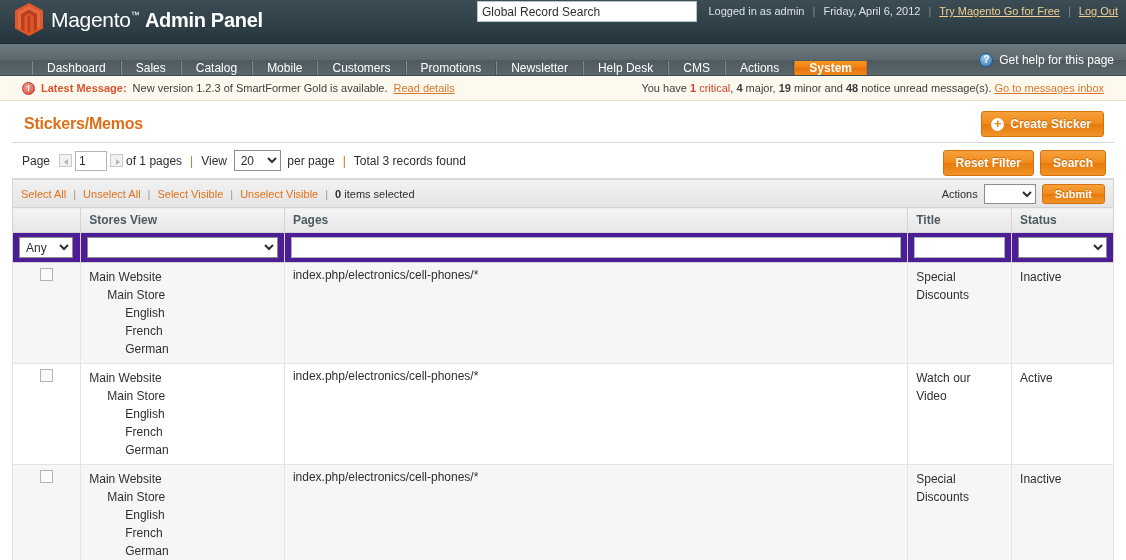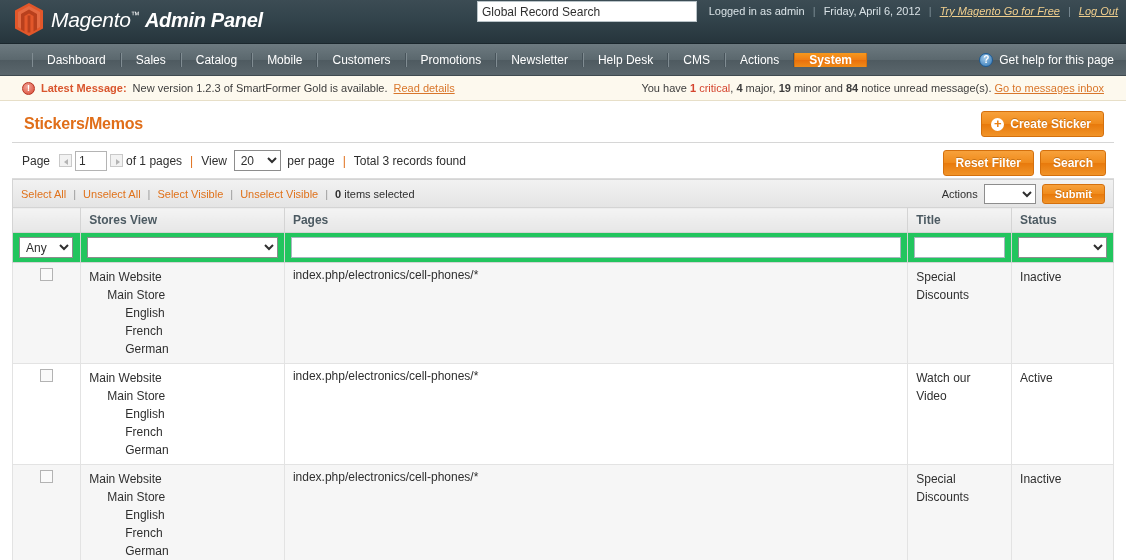--- a/index.html
+++ b/index.html
@@ -15,21 +15,21 @@
 
   
   .header {
     position: relative;
     height: 44px;
     background: linear-gradient(to bottom, #3c4c54 0%, #32434b 45%, #26353c 100%);
     border-bottom: 1px solid #1b272d;
   }
   .logo-wrap {
     position: absolute; left: 14px; top: 3px;
-    display: flex; align-items: center; gap: 7px; font-style: italic;
+    display: flex; align-items: center; gap: 7px;
   }
   .logo-mark { width: 30px; height: 33px; display: block; }
   .logo-text {
     color: #fff;
     font-size: 21px;
     letter-spacing: -0.3px;
     white-space: nowrap;
   }
   .logo-text .lt-light { font-weight: normal; }
   .logo-text .lt-tm { font-size: 9px; vertical-align: top; position: relative; top: 2px; }
@@ -49,33 +49,32 @@
   .header-right {
     position: absolute; right: 8px; top: 5px;
     color: #d9e2e6;
     font-size: 11px;
     white-space: nowrap;
   }
   .header-right .sep { color: #7d8e96; margin: 0 5px; }
   .header-right a {
     color: #f1cf8e;
     text-decoration: underline;
-    font-style: italic;
   }
 
   
   .nav {
     height: 32px;
     background: linear-gradient(to bottom, #6d7a80 0%, #5b686e 50%, #4e5a60 51%, #5a666c 100%);
     border-bottom: 1px solid #3f4a50;
     display: flex;
     align-items: stretch;
     position: relative;
   }
-  .nav-items { display: flex; align-items: center; margin-left: 32px; }
+  .nav-items { display: flex; align-items: flex-end; margin-left: 32px; }
   .nav-item {
     display: flex; align-items: center;
     padding: 0 14px;
     color: #ffffff;
     font-size: 12px;
     white-space: nowrap;
     border-left: 1px solid #808c92;
     border-right: 1px solid #47535a;
     cursor: pointer;
   }
@@ -268,21 +267,21 @@
     padding: 5px 8px;
     height: 24px;
   }
   table.grid td {
     border: 1px solid #e3e3e3;
     padding: 5px 8px;
     vertical-align: top;
     color: #2f2f2f;
   }
   tr.filter-row td {
-    background: #22c55e;
+    background: #4c1d95;
     padding: 4px 6px;
     border: 1px solid #d4d4d4;
   }
   tr.filter-row input[type=text] {
     width: 100%;
     height: 21px;
     border: 1px solid #a9b6bf;
     background: #fff;
     font-family: "Liberation Sans", sans-serif;
     font-size: 12px;
@@ -374,21 +373,21 @@
     <span class="alert-icon">!</span>
     <span class="msg-label">Latest Message:</span>
     <span class="msg-body">New version 1.2.3 of SmartFormer Gold is available.</span>
     <a href="#">Read details</a>
   </div>
   <div class="msg-right">
     <span>You have</span>&nbsp;
     <span class="cnt-critical">1</span>&nbsp;<span class="word-critical">critical</span>,&nbsp;
     <span class="cnt">4</span>&nbsp;<span>major,</span>&nbsp;
     <span class="cnt">19</span>&nbsp;<span>minor and</span>&nbsp;
-    <span class="cnt">84</span>&nbsp;<span>notice unread message(s).</span>&nbsp;
+    <span class="cnt">48</span>&nbsp;<span>notice unread message(s).</span>&nbsp;
     <a href="#">Go to messages inbox</a>
   </div>
 </div>
 
 <div class="content">
 
   <div class="page-head">
     <h1 class="page-title">Stickers/Memos</h1>
     <button class="btn btn-create">
       <span class="plus-icon">+</span>

